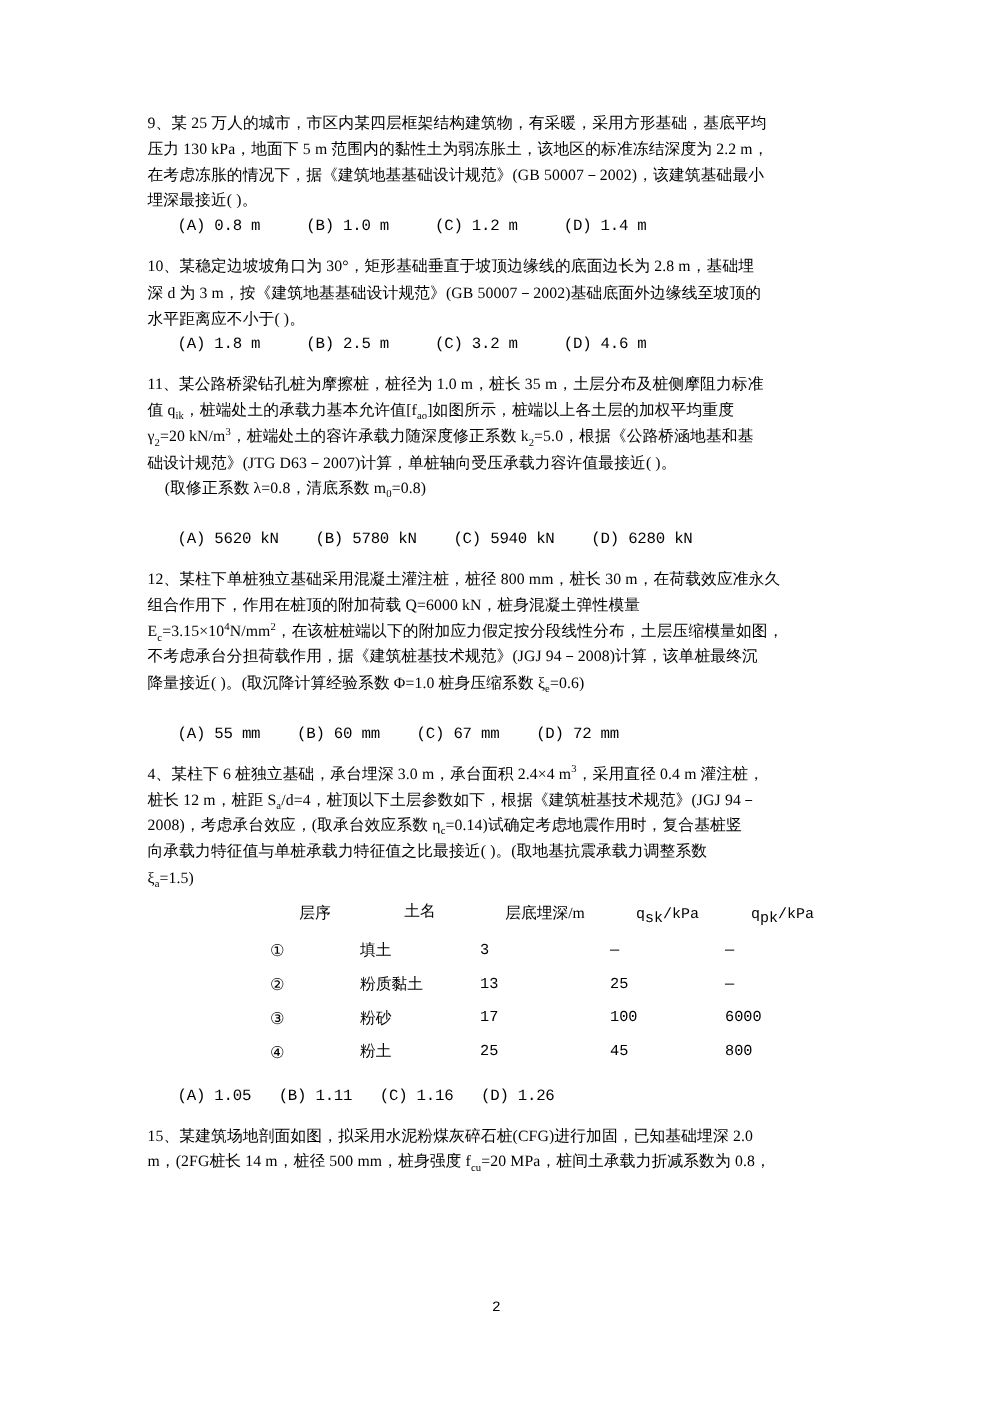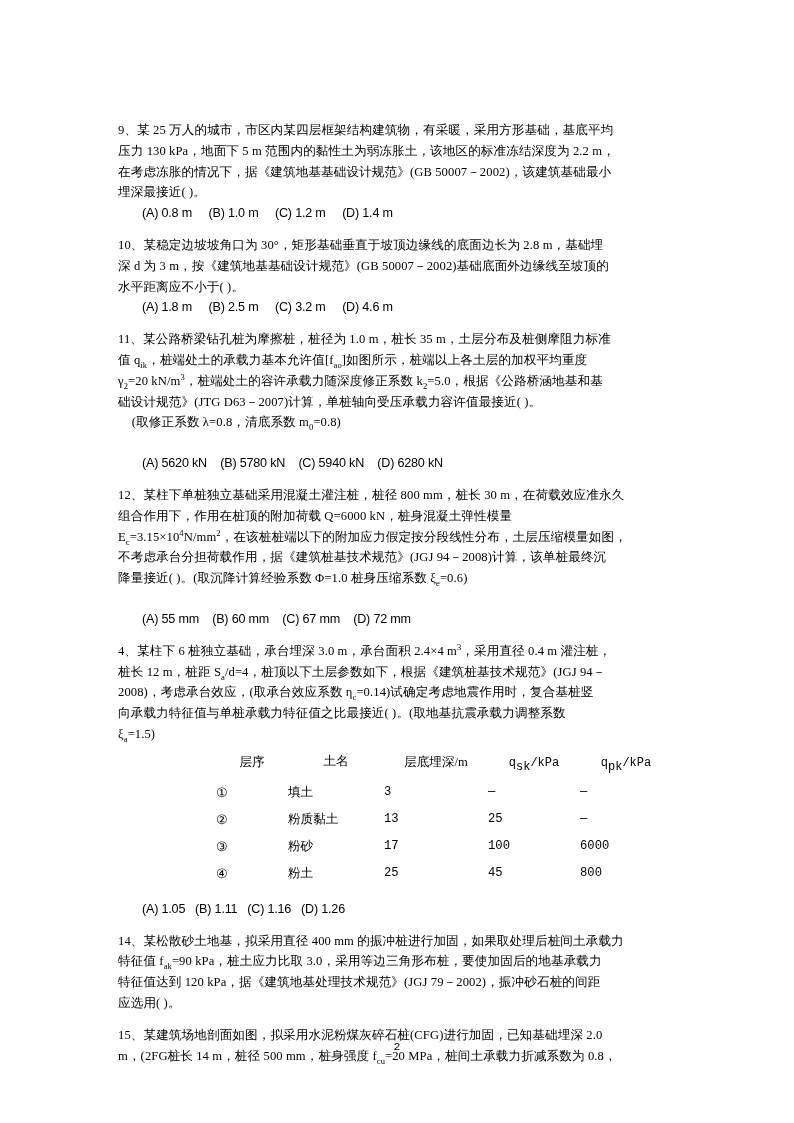--- a/index.html
+++ b/index.html
@@ -20,42 +20,41 @@
     left: 0; top: 0;
     width: 794px;
     height: 1123px;
     background: #fff;
   }
   .content {
     position: absolute;
     left: 118px;
     top: 88px;
     width: 574px;
-    margin-top: 32px;
   }
   .q-block {
     margin-bottom: 11px;
   }
   .para {
     font-size: 12.6px;
     line-height: 20.8px;
     text-align: justify;
     text-justify: inter-ideograph;
     letter-spacing: 0.1px;
     word-break: break-all;
   }
   .para-indent-1 {
     text-indent: 1.1em;
   }
   .options {
     font-size: 12.6px;
     line-height: 20.8px;
     padding-left: 24px;
     white-space: pre;
-    font-family: Liberation Sans, sans-serif;
+    font-family: Liberation Mono, monospace;
     letter-spacing: -0.2px;
   }
   .gap-sm { height: 12px; }
   .gap-md { height: 20px; }
 
   sub, sup {
     font-size: 0.68em;
     line-height: 0;
   }
 
@@ -203,26 +202,20 @@
             <td class="unitnum">800</td>
           </tr>
         </tbody>
       </table>
 
       <div class="gap-sm"></div>
       <div class="options">(A) 1.05   (B) 1.11   (C) 1.16   (D) 1.26</div>
     </div>
 
     <div class="q-block">
-      <div class="para">
-        <span>14、某松散砂土地基，拟采用直径 400 mm 的振冲桩进行加固，如果取处理后桩间土承载力</span><br>
-        <span>特征值 f</span><sub>ak</sub><span>=90 kPa，桩土应力比取 3.0，采用等边三角形布桩，要使加固后的地基承载力</span><br>
-        <span>特征值达到 120 kPa，据《建筑地基处理技术规范》(JGJ 79－2002)，振冲砂石桩的间距</span><br>
-        <span>应选用(      )。</span>
-      </div>
     </div>
 
     <div class="q-block">
       <div class="para">
         <span>15、某建筑场地剖面如图，拟采用水泥粉煤灰碎石桩(CFG)进行加固，已知基础埋深 2.0</span><br>
         <span>m，(2FG桩长 14 m，桩径 500 mm，桩身强度 f</span><sub>cu</sub><span>=20 MPa，桩间土承载力折减系数为 0.8，</span><br>
       </div>
     </div>
 
   </div>

